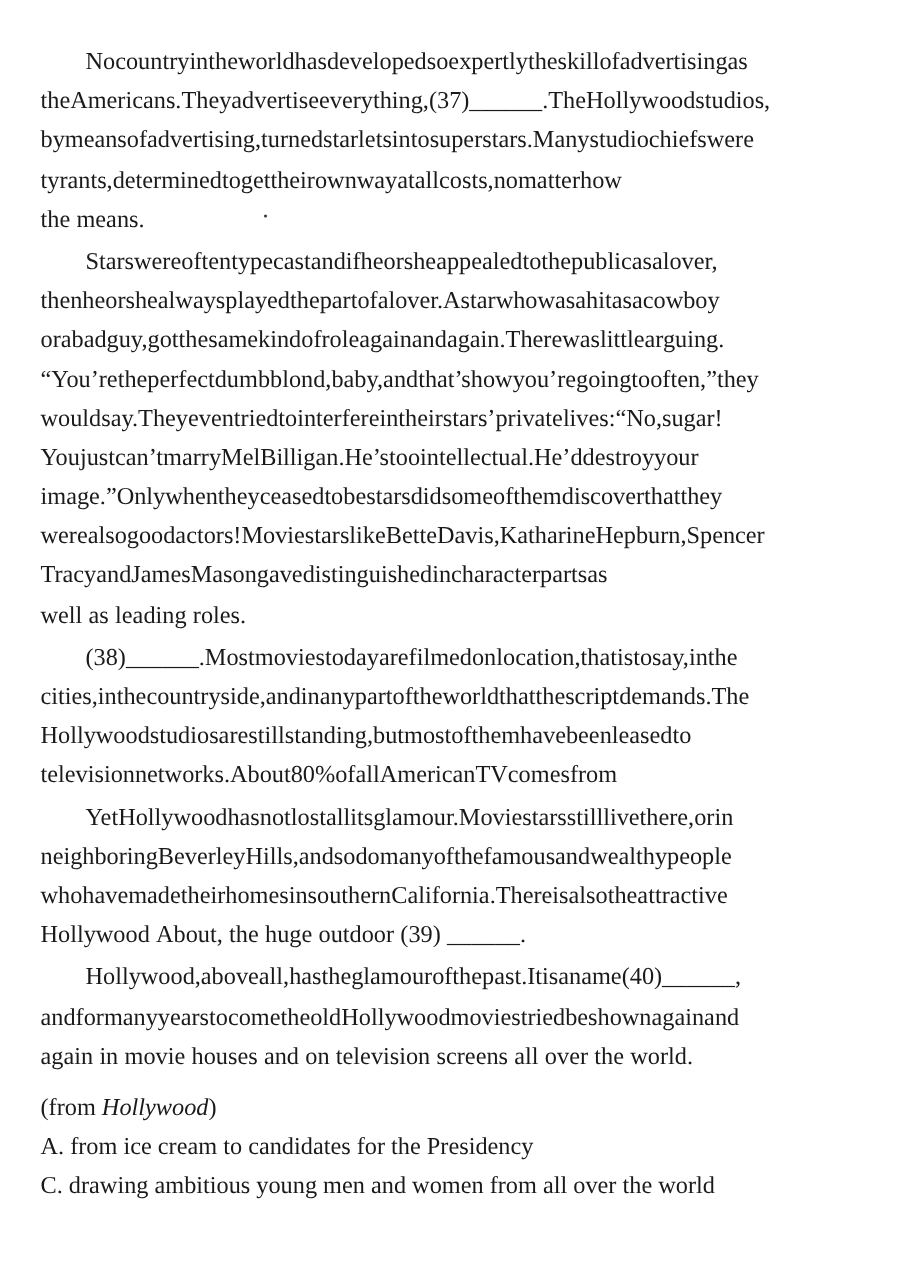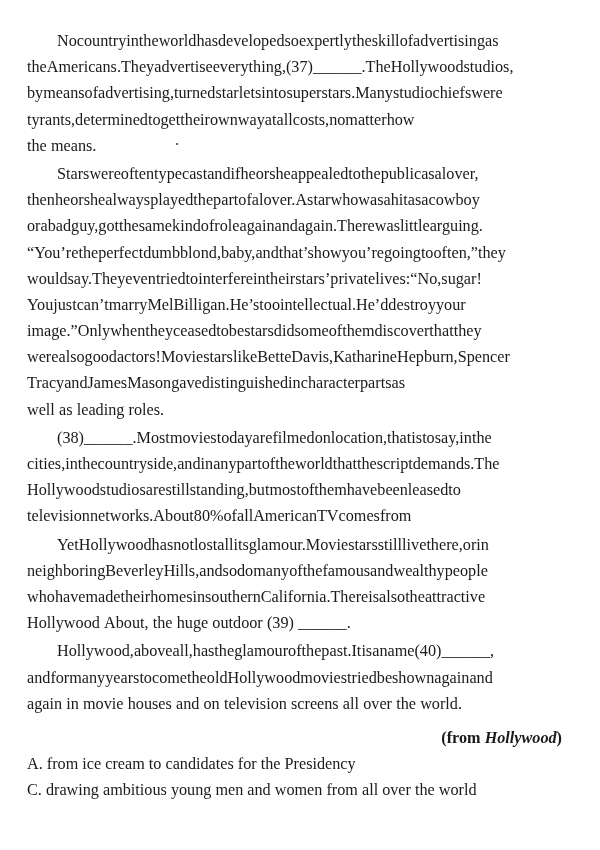--- a/index.html
+++ b/index.html
@@ -11,21 +11,21 @@
     }
     .page { position: absolute; left: 27px; top: 28px; width: 535px; }
     .line {
       height: 26.2px; line-height: 26.2px; white-space: nowrap;
       display: flex; justify-content: flex-start;
     }
     .line.last { justify-content: flex-start; }
     .line.last span.w { margin-right: 4.2px; }
     .line.indent { padding-left: 30px; }
     .para { margin-bottom: 2px; }
-    .source { height: 26px; line-height: 26px; text-align: right; margin-top: 8px; font-weight: bold; }
+    .source { height: 26px; line-height: 26px; text-align: left; margin-top: 8px; }
     .source i { font-style: italic; }
     .option { height: 26.5px; line-height: 26.5px; white-space: nowrap; }
     .stray-dot { position: absolute; left: 176px; top: 143px; width: 2px; height: 2px; background:#333; border-radius:50%; }
   </style>
 </head>
 <body>
 
 <div class="page">
   <div id="paragraphs">
       <div class="para">

